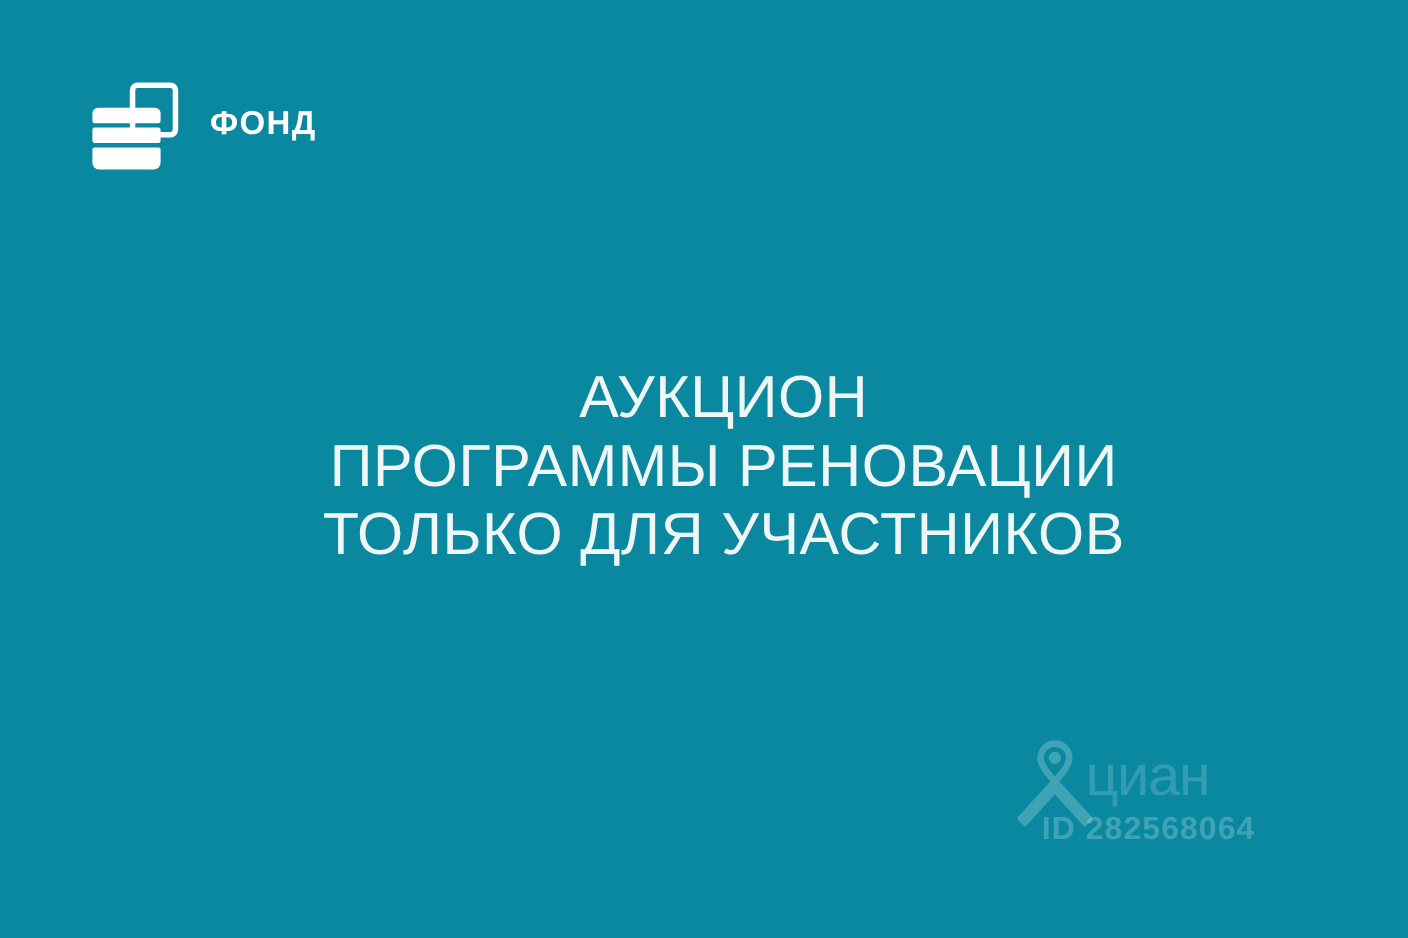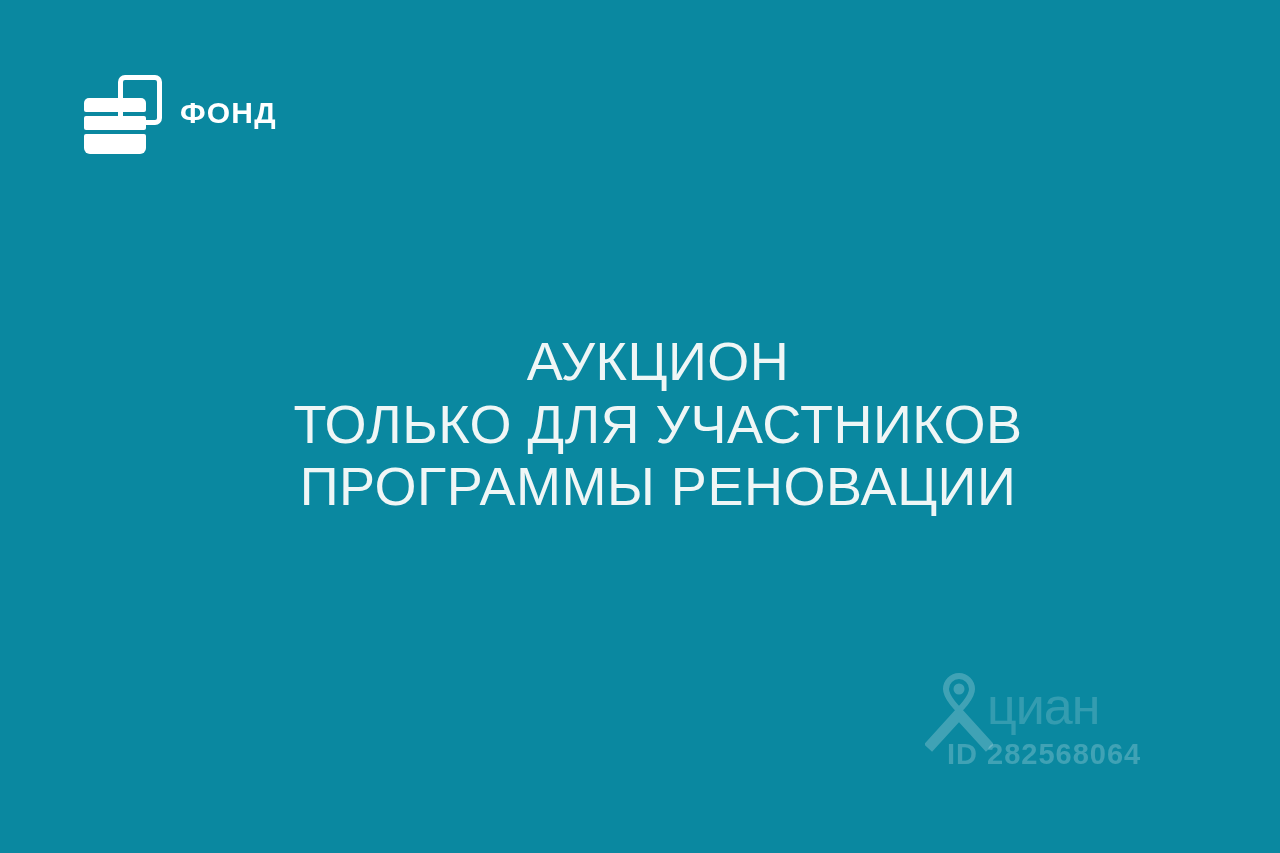--- a/index.html
+++ b/index.html
@@ -62,21 +62,21 @@
     position: absolute;
     left: 0;
     width: 62px;
     background: #ffffff;
   }
   .mark-bar.b1 { top: 0px;  height: 14px; border-radius: 5px 5px 2px 2px; }
   .mark-bar.b2 { top: 18px; height: 14px; border-radius: 2px; }
   .mark-bar.b3 { top: 36px; height: 20px; border-radius: 2px 2px 6px 6px; }
 
   .brand-wordmark {
-    margin-left: 20px;
+    margin-left: 31px;
     color: #ffffff;
     font-weight: bold;
     font-size: 30px;
     line-height: 1.12;
     letter-spacing: 1.2px;
     white-space: nowrap;
   }
 
   
   .headline {
@@ -152,22 +152,22 @@
         <div class="mark-bar b3"></div>
       </div>
     </div>
     <div class="brand-wordmark">
       <span>ФОНД</span><br>
     </div>
   </div>
 
   <div class="headline">
     <span class="hl-line">АУКЦИОН</span>
+    <span class="hl-line">ПРОГРАММЫ РЕНОВАЦИИ</span>
     <span class="hl-line">ТОЛЬКО ДЛЯ УЧАСТНИКОВ</span>
-    <span class="hl-line">ПРОГРАММЫ РЕНОВАЦИИ</span>
   </div>
 
   <div class="watermark">
     <div class="wm-logo">
       <svg viewBox="0 0 68 80" width="68" height="80" aria-hidden="true">
         <path d="M34 4 a13 13 0 0 1 13 13 c0 9 -13 21 -13 21 s-13 -12 -13 -21 a13 13 0 0 1 13 -13 z" fill="none" stroke="#ffffff" stroke-width="6"></path>
         <circle cx="34" cy="17" r="5.5" fill="#ffffff"></circle>
         <path d="M3 76 L34 42 L65 76" fill="none" stroke="#ffffff" stroke-width="11" stroke-linejoin="miter"></path>
       </svg>
     </div>

